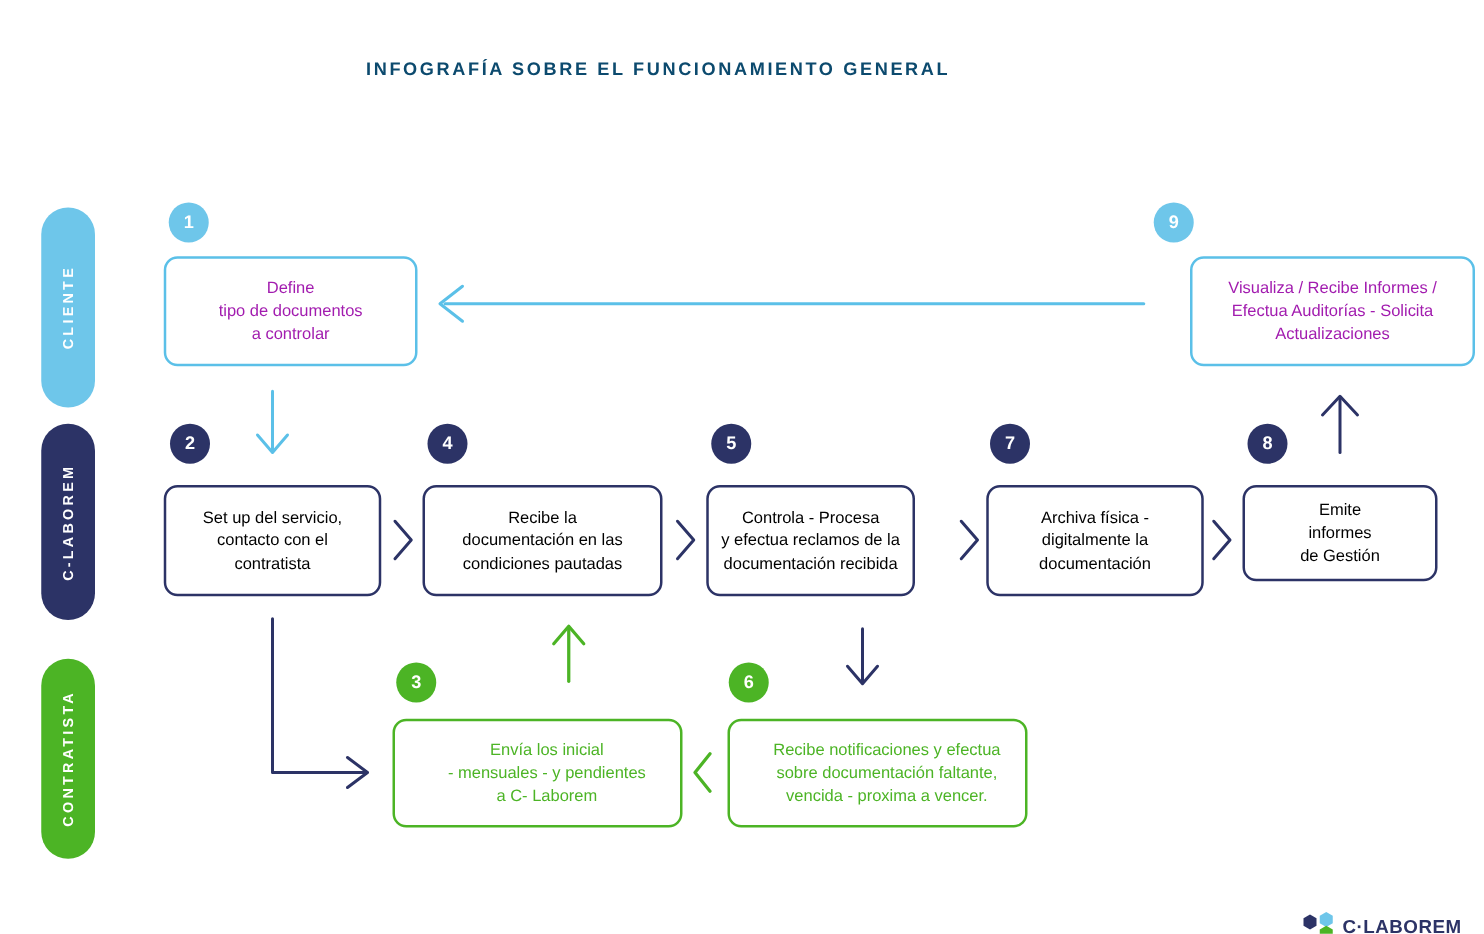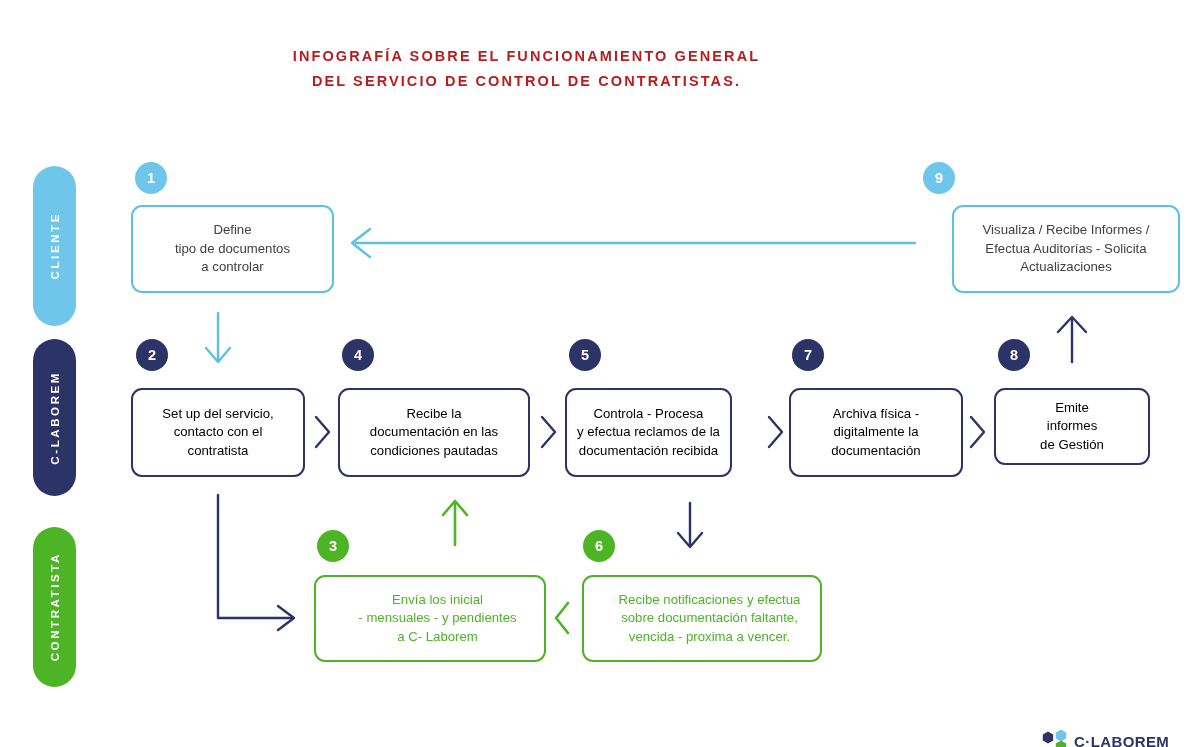--- a/index.html
+++ b/index.html
@@ -25,21 +25,21 @@
   .title {
     position: absolute;
     left: 0;
     top: 44px;
     width: 1053px;
     text-align: center;
     font-size: 14.5px;
     font-weight: bold;
     letter-spacing: 2.1px;
     line-height: 25px;
-    color: #b91c1c;
+    color: #0c4a6e;
   }
   .title .line { display: block; }
 
   
   .lane {
     position: absolute;
     width: 43px;
     border-radius: 22px;
     display: flex;
     align-items: center;
@@ -67,21 +67,21 @@
     display: flex;
     align-items: center;
     justify-content: center;
     text-align: center;
     font-size: 13.2px;
     line-height: 18.5px;
     padding: 6px 10px;
   }
   .box-text { display: block; white-space: pre-line; }
 
-  .box.blue  { border: 2.2px solid #5bc0e8; color: #404040; }
+  .box.blue  { border: 2.2px solid #5bc0e8; color: #a21caf; }
   .box.navy  { border: 2.4px solid #2c3366; color: #000000; }
   .box.green { border: 2.4px solid #4cb425; color: #4cb425; padding-left: 25px; }
 
   
   .badge {
     position: absolute;
     width: 32px;
     height: 32px;
     border-radius: 50%;
     color: #ffffff;
@@ -122,21 +122,20 @@
     margin-left: 4px;
   }
 </style>
 </head>
 <body>
 
 <div class="canvas">
 
   <div class="title">
     <span class="line">INFOGRAFÍA SOBRE EL FUNCIONAMIENTO GENERAL</span>
-    <span class="line">DEL SERVICIO DE CONTROL DE CONTRATISTAS.</span>
   </div>
 
   <div class="lane lane-cliente">
     <span class="lane-label">CLIENTE</span>
   </div>
   <div class="lane lane-claborem">
     <span class="lane-label">C-LABOREM</span>
   </div>
   <div class="lane lane-contratista">
     <span class="lane-label">CONTRATISTA</span>

